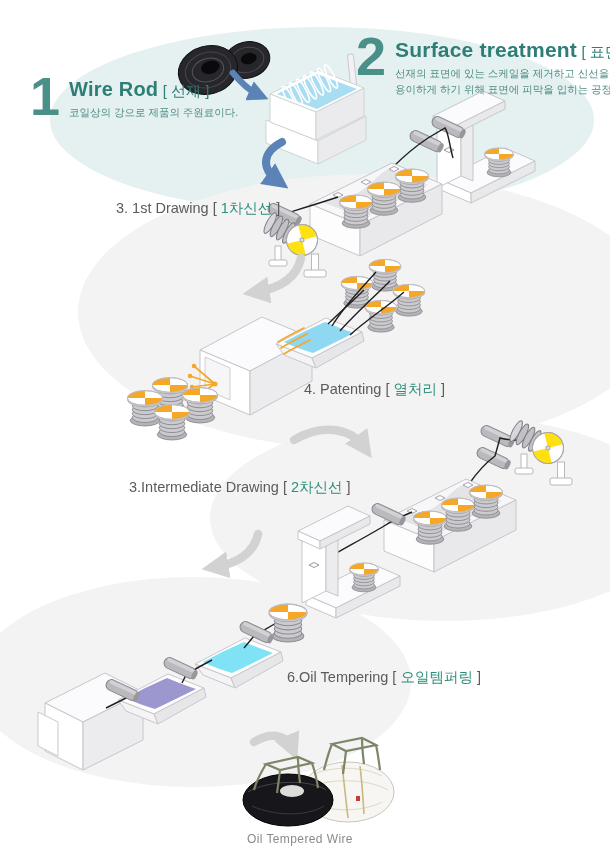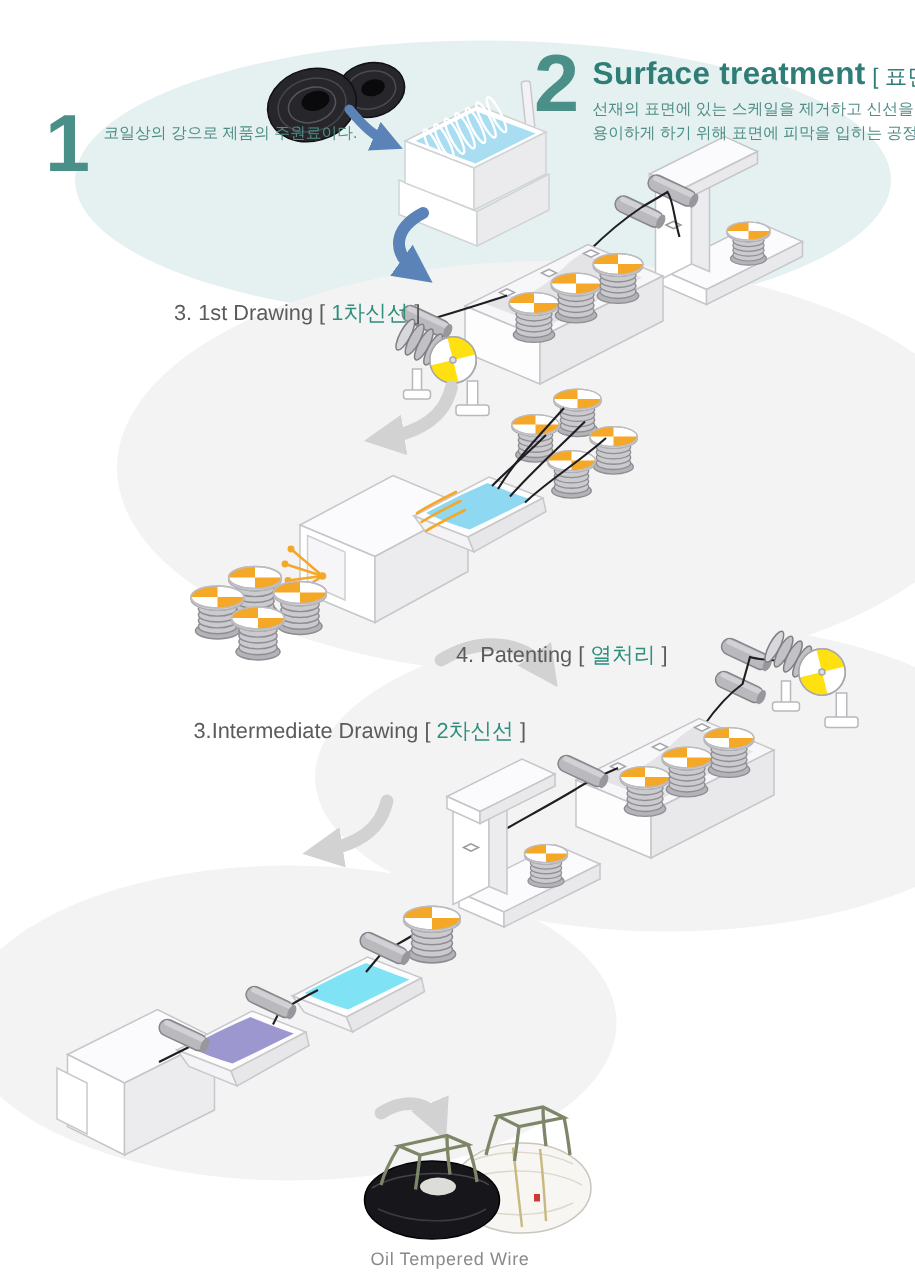--- a/index.html
+++ b/index.html
@@ -286,20 +286,24 @@
         <path d="M280,770 C279,779 278,786 277,793"></path>
       </g>
     </g>
   </g>
 </svg>
 
 <div class="txt" id="step1" style="left:30px;top:74px;">
   <div class="step-head">
     <div class="step-num">1</div>
     <div class="step-body">
+      <div>
+        <span class="step-title">Wire Rod</span>
+        <span class="step-kor">[ 선재 ]</span>
+      </div>
       <div class="step-desc">
         <div>코일상의 강으로 제품의 주원료이다.</div>
       </div>
     </div>
   </div>
 </div>
 
 <div class="txt" id="step2" style="left:356px;top:34px;">
   <div class="step-head">
     <div class="step-num">2</div>
@@ -311,20 +315,21 @@
       <div class="step-desc">
         <div>선재의 표면에 있는 스케일을 제거하고 신선을</div>
         <div>용이하게 하기 위해 표면에 피막을 입히는 공정</div>
       </div>
     </div>
   </div>
 </div>
 
 <div class="flow-label" style="left:116px;top:199px;"><span>3. 1st Drawing [ </span><span class="kor">1차신선</span><span> ]</span></div>
 
-<div class="flow-label" style="left:304px;top:380px;margin-top:47px;"><span>4. Patenting [ </span><span class="kor">열처리</span><span> ]</span></div>
+<div class="flow-label" style="left:304px;top:380px;"><span>4. Patenting [ </span><span class="kor">열처리</span><span> ]</span></div>
 
 <div class="flow-label" style="left:129px;top:478px;"><span>3.Intermediate Drawing [ </span><span class="kor">2차신선</span><span> ]</span></div>
 
+<div class="flow-label" style="left:287px;top:668px;"><span>6.Oil Tempering [ </span><span class="kor">오일템퍼링</span><span> ]</span></div>
 
 <div class="txt" id="caption" style="left:247px;top:832px;">Oil Tempered Wire</div>
 
 </div>
 
 </body></html>

